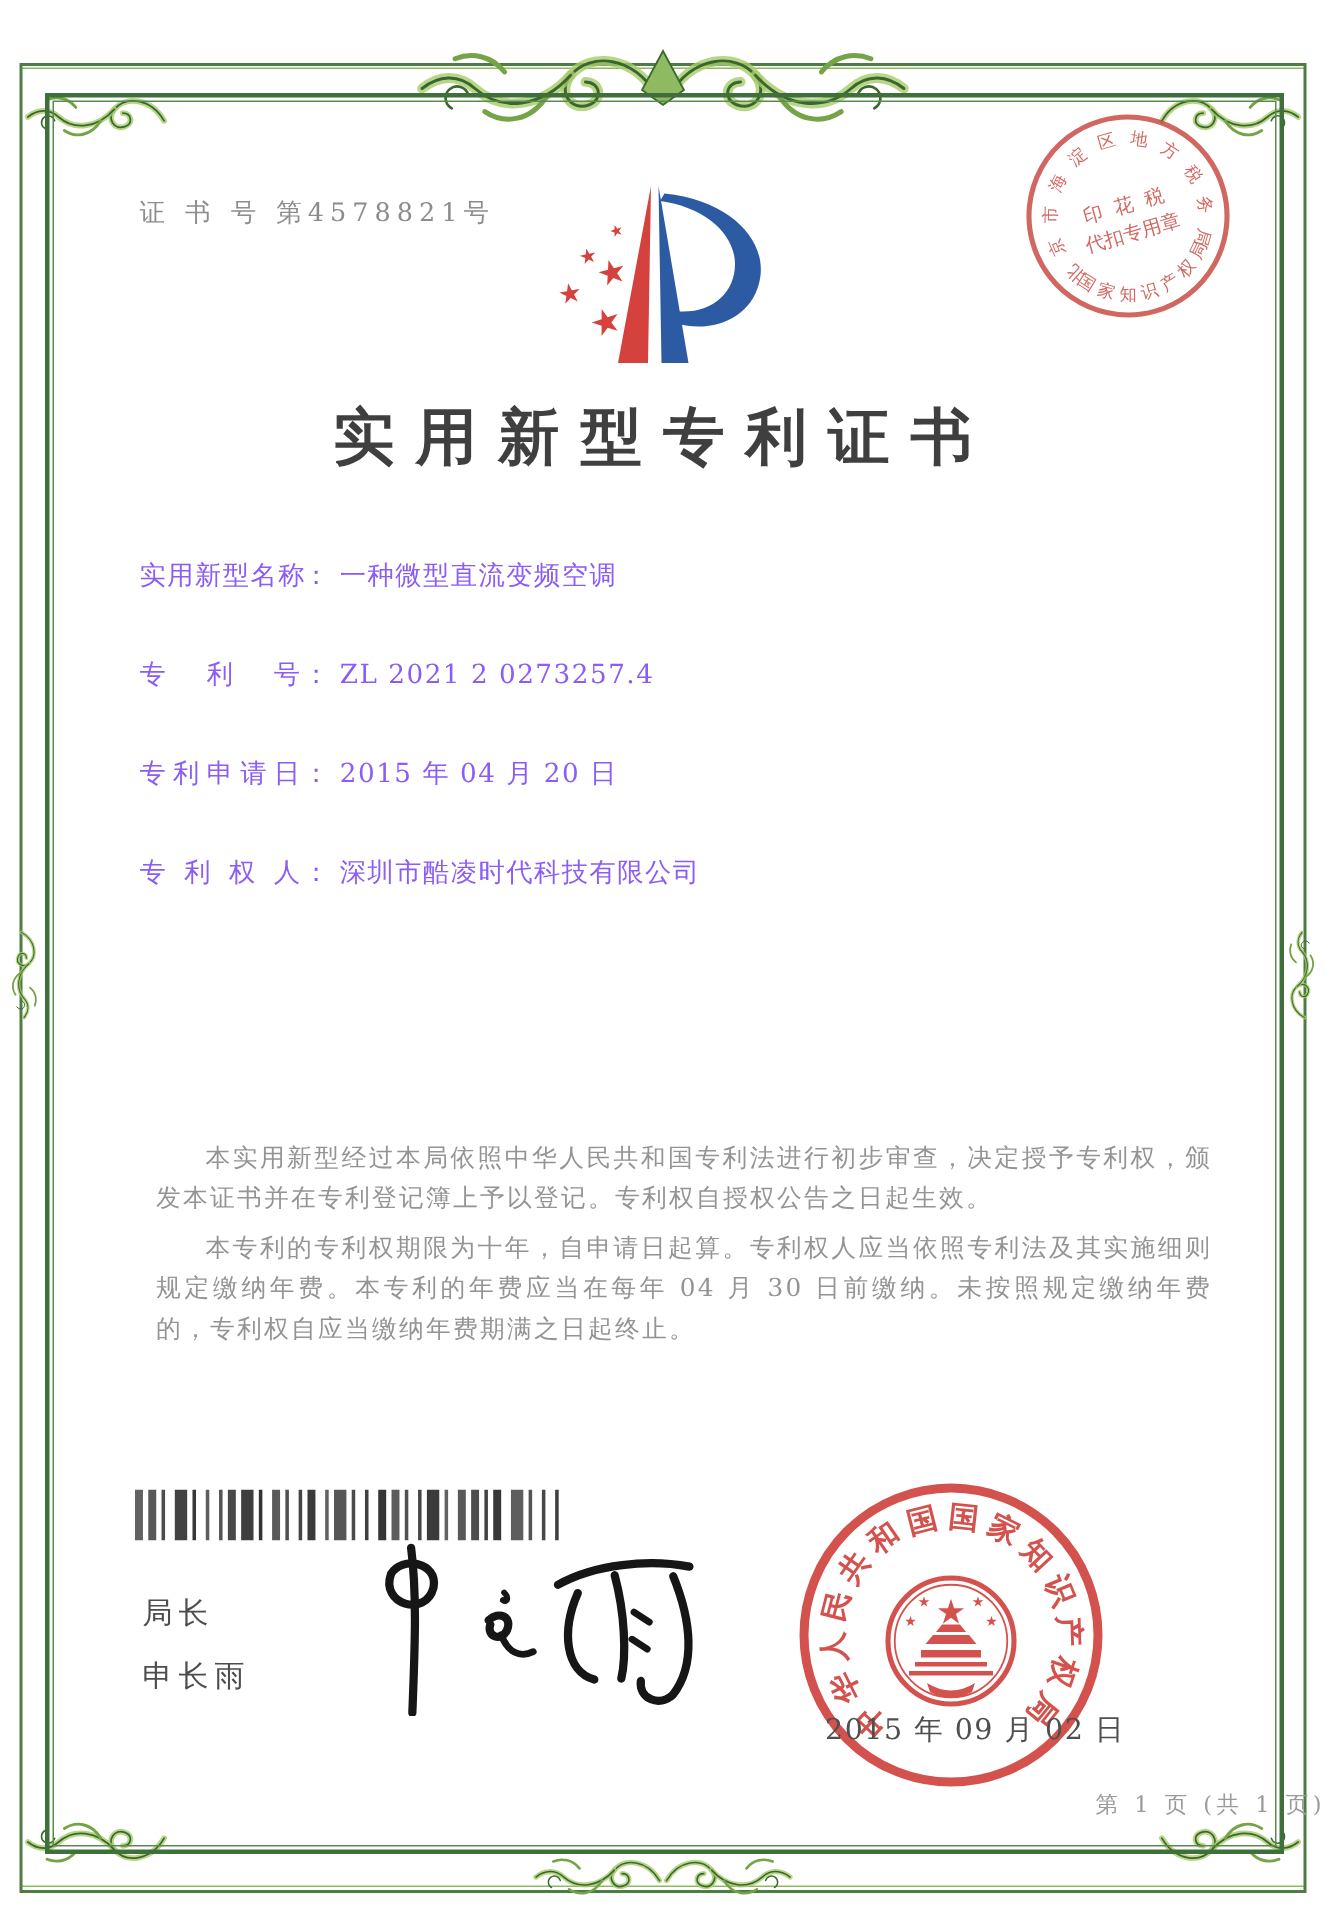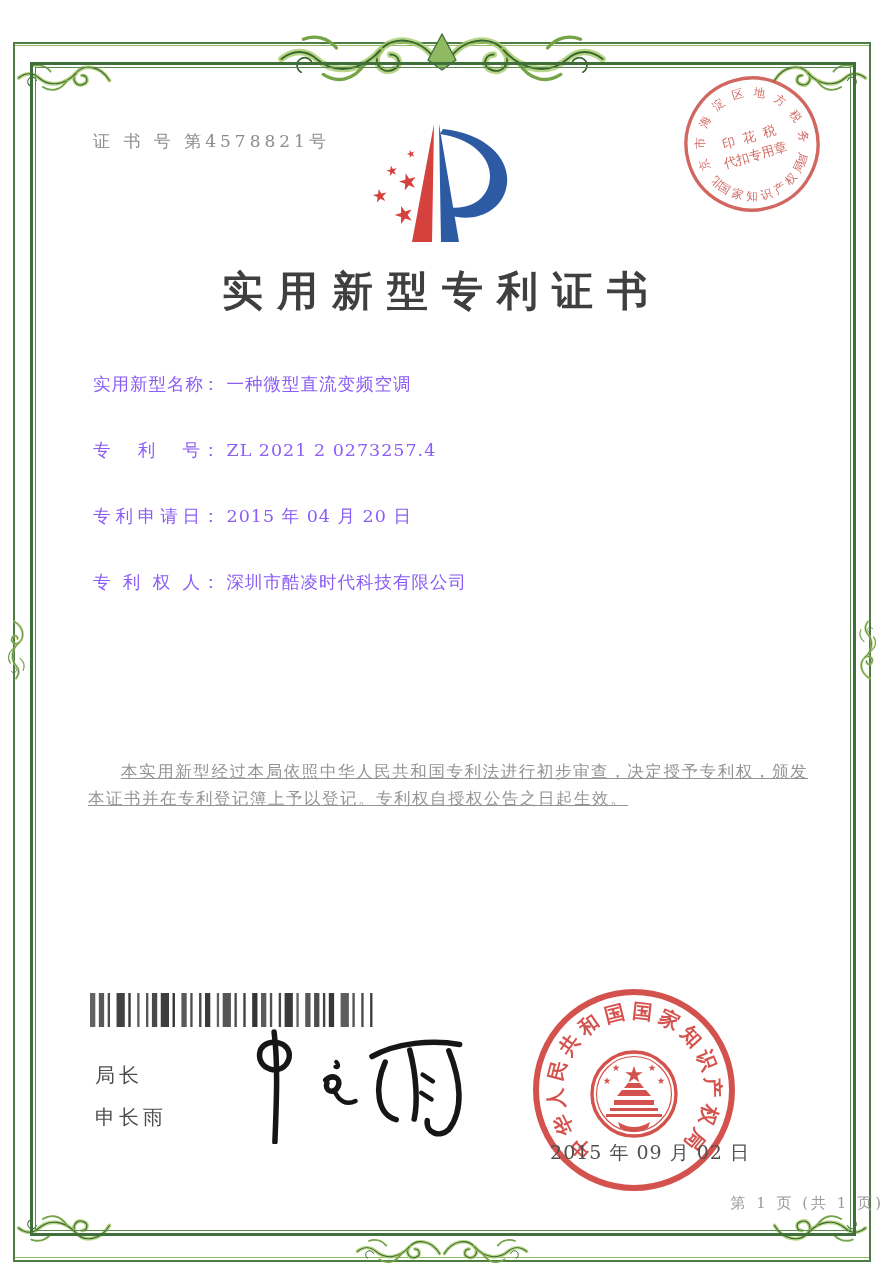--- a/index.html
+++ b/index.html
@@ -25,21 +25,21 @@
   .fields{position:absolute;left:93px;top:372px;right:70px;}
   .field-row{height:25px;line-height:25px;margin-bottom:41px;font-size:17.5px;
        color:#8b5cf6;letter-spacing:1px;white-space:nowrap;}
   .f-label{display:inline-block;width:108px;text-align:justify;text-align-last:justify;
        vertical-align:top;}
   .f-colon{display:inline-block;margin:0 6px 0 1px;}
 
   
   .paras{position:absolute;left:88px;right:76px;top:758px;font-size:16.5px;
        line-height:27px;color:#949494;letter-spacing:1.5px;text-align:justify;}
-  .paras p{margin:0 0 6px 0;text-indent:2em;text-decoration:underline;}
+  .paras p{margin:0 0 6px 16px;text-indent:2em;}
 
   
   .barcode{position:absolute;left:90px;top:993px;width:286px;height:34px;}
   .director-label{position:absolute;left:95px;top:1062px;font-size:20px;color:#4d4d4d;
        letter-spacing:4px;font-family:Liberation Serif, serif;}
   .director-name{position:absolute;left:95px;top:1104px;font-size:20px;color:#4d4d4d;
        letter-spacing:4px;font-family:Liberation Serif, serif;}
   .signature{position:absolute;left:238px;top:1026px;}
   .seal-main{position:absolute;left:528px;top:984px;}
   .seal-date{position:absolute;left:540px;top:1140px;width:220px;text-align:center;
@@ -137,20 +137,21 @@
 
 <div class="fields" id="fields">
     <div class="field-row"><span class="f-label">实用新型名称</span><span class="f-colon">：</span><span class="f-value">一种微型直流变频空调</span></div>
     <div class="field-row"><span class="f-label">专利号</span><span class="f-colon">：</span><span class="f-value">ZL 2021 2 0273257.4</span></div>
     <div class="field-row"><span class="f-label">专利申请日</span><span class="f-colon">：</span><span class="f-value">2015 年 04 月 20 日</span></div>
     <div class="field-row"><span class="f-label">专利权人</span><span class="f-colon">：</span><span class="f-value">深圳市酷凌时代科技有限公司</span></div>
   </div>
 
 <div class="paras" id="paras">
     <p>本实用新型经过本局依照中华人民共和国专利法进行初步审查，决定授予专利权，颁发本证书并在专利登记簿上予以登记。专利权自授权公告之日起生效。</p>
+    <p>本专利的专利权期限为十年，自申请日起算。专利权人应当依照专利法及其实施细则规定缴纳年费。本专利的年费应当在每年 04 月 30 日前缴纳。未按照规定缴纳年费的，专利权自应当缴纳年费期满之日起终止。</p>
   </div>
 
 <svg class="barcode" id="barcode" viewBox="0 0 286 34">
     <rect x="0.00" y="0" width="5.30" height="34" fill="#262626" opacity="0.72"></rect>
     <rect x="8.85" y="0" width="5.30" height="34" fill="#262626" opacity="0.77"></rect>
     <rect x="17.69" y="0" width="2.35" height="34" fill="#262626" opacity="0.82"></rect>
     <rect x="26.54" y="0" width="8.25" height="34" fill="#262626" opacity="0.87"></rect>
     <rect x="38.33" y="0" width="2.35" height="34" fill="#262626" opacity="0.92"></rect>
     <rect x="47.18" y="0" width="2.35" height="34" fill="#262626" opacity="0.74"></rect>
     <rect x="56.02" y="0" width="2.35" height="34" fill="#262626" opacity="0.79"></rect>

